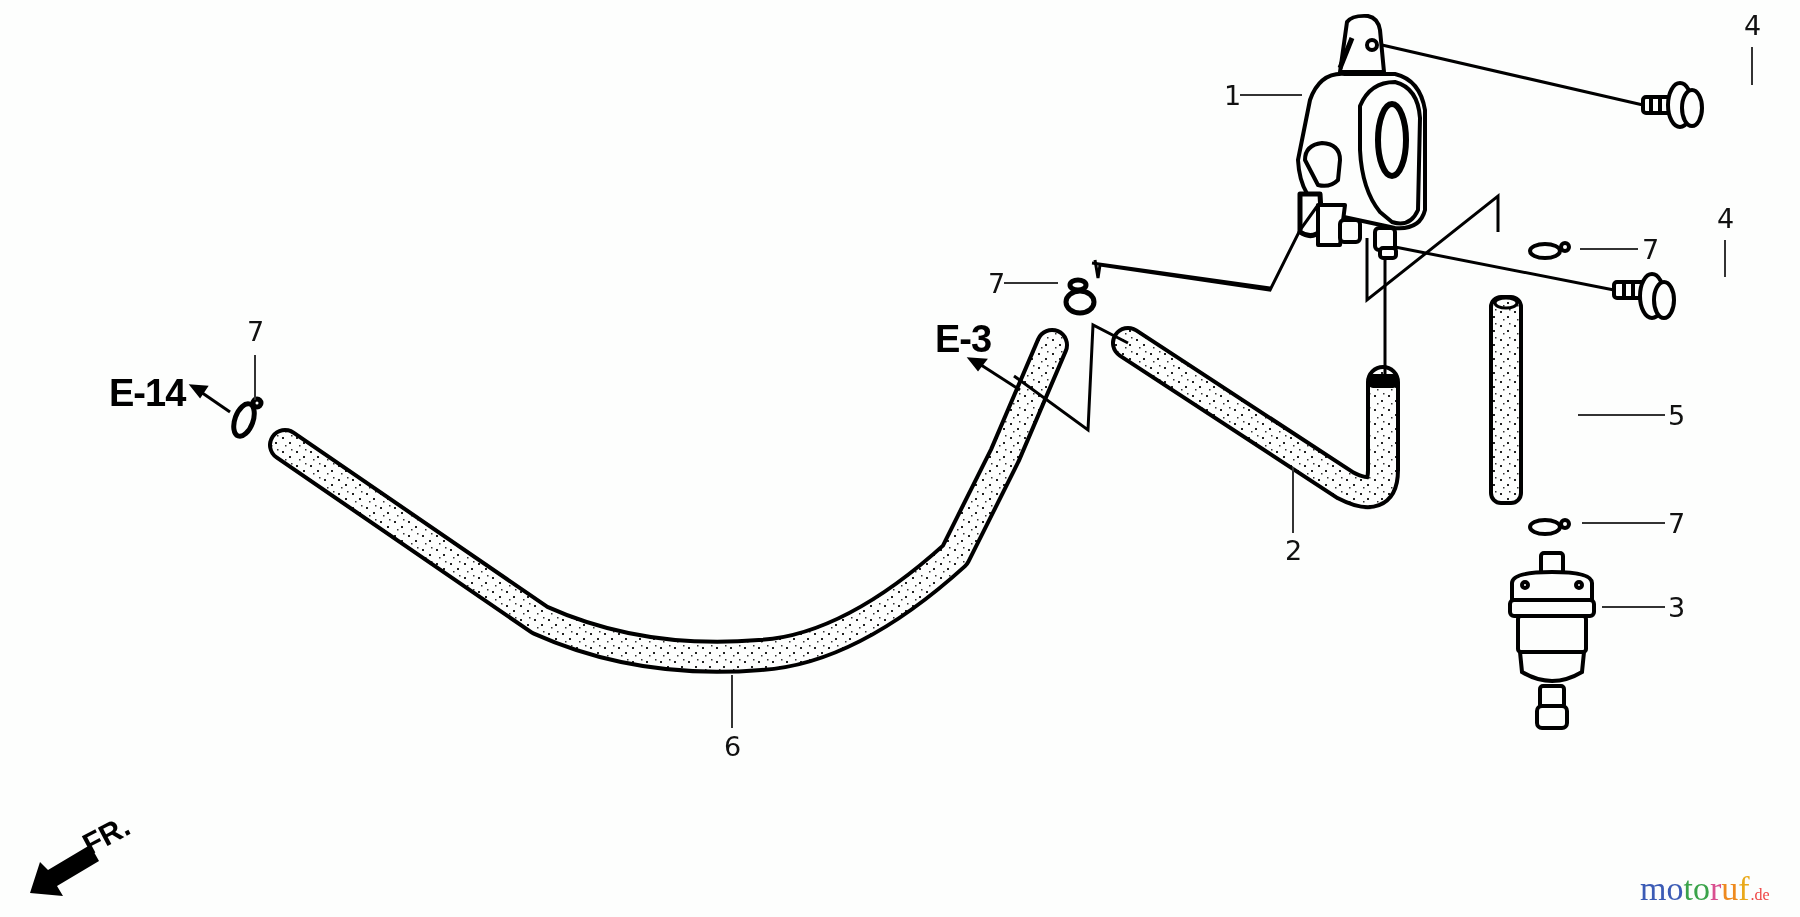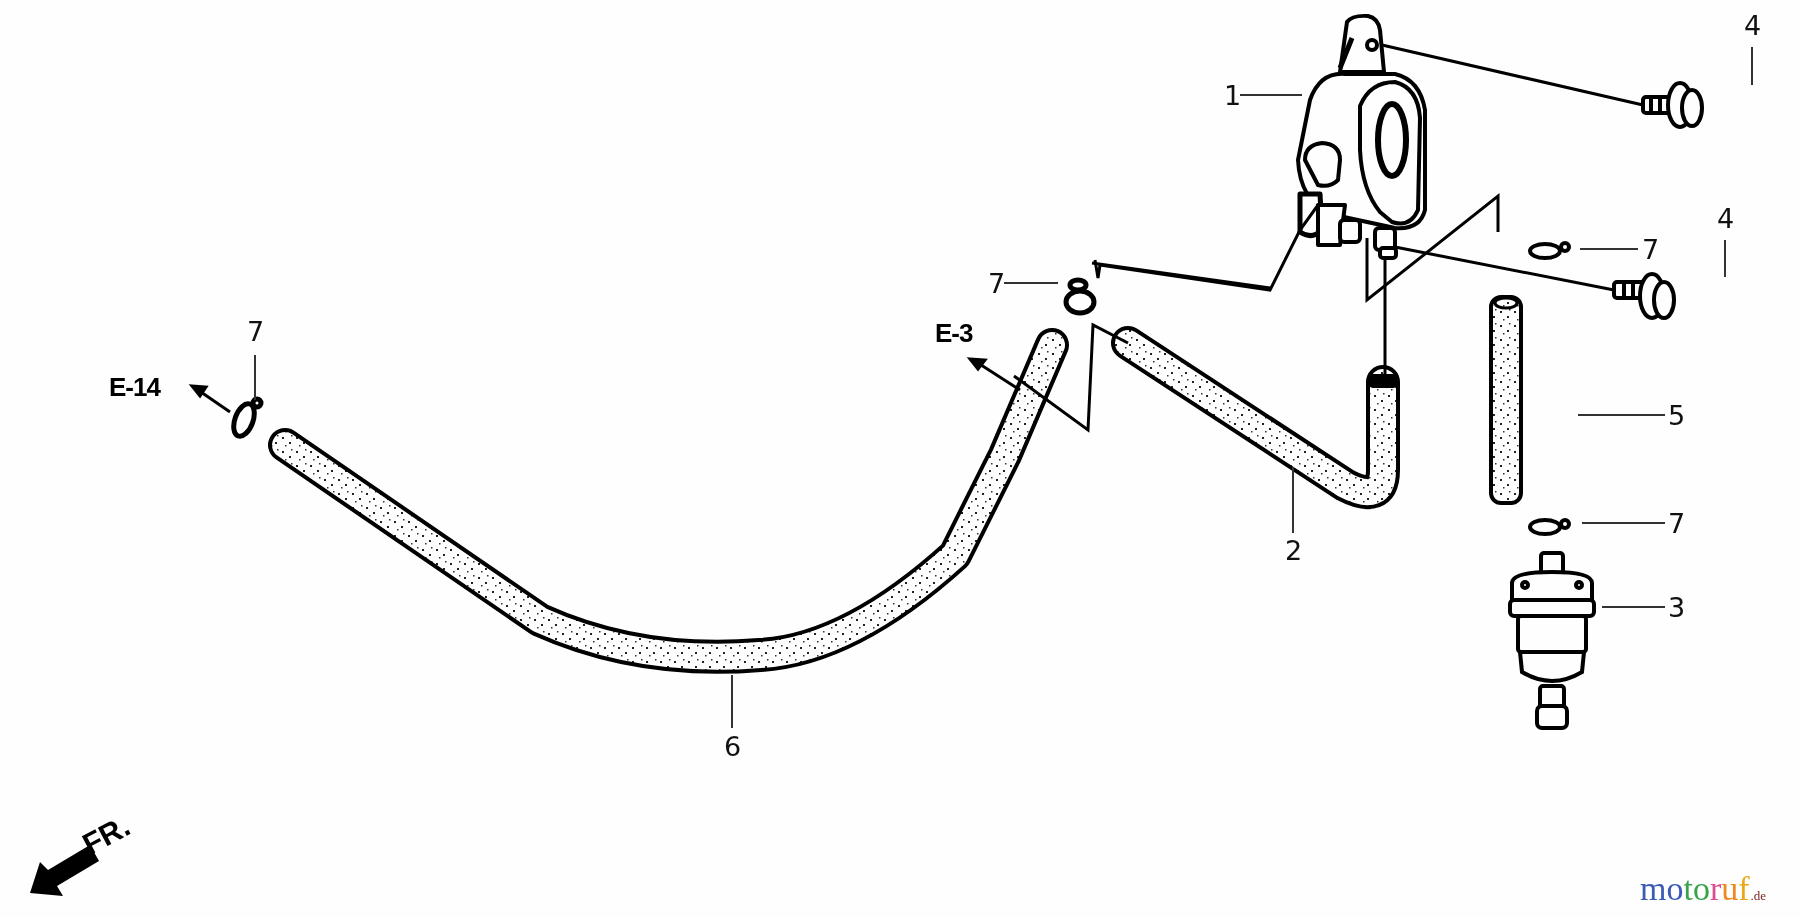--- a/index.html
+++ b/index.html
@@ -1,23 +1,23 @@
 <!DOCTYPE html>
 <html><head>
 <meta charset="utf-8">
 <style>
   html, body { margin: 0; padding: 0; background: #fdfefd; }
   body { width: 1800px; height: 917px; position: relative; overflow: hidden; font-family: "Liberation Sans", sans-serif; }
   #diagram { position: absolute; left: 0; top: 0; width: 1800px; height: 917px; }
   .callout { position: absolute; font-family: "DejaVu Sans", sans-serif; font-size: 27px; color: #111; line-height: 1; }
-  .ref-label { position: absolute; font-family: "Liberation Sans", sans-serif; font-weight: bold; font-size: 26px; color: #000; letter-spacing: -1px; line-height: 1; }
+  .ref-label { position: absolute; font-family: "Liberation Sans", sans-serif; font-weight: bold; font-size: 38px; color: #000; letter-spacing: -1px; line-height: 1; }
   .fr-label { position: absolute; font-family: "Liberation Sans", sans-serif; font-weight: 900; font-size: 30px; color: #000; transform: rotate(-28deg); transform-origin: left bottom; line-height: 1; }
   .watermark { position: absolute; left: 1640px; top: 872px; font-family: "Liberation Serif", serif; font-size: 34px; line-height: 1; white-space: nowrap; }
   .watermark span { display: inline-block; }
-  .watermark .tld { font-size: 13px; color: #7f1d1d; margin-left: 1px; }
+  .watermark .tld { font-size: 16px; color: #ef4444; margin-left: 1px; }
 </style>
 </head>
 <body>
 
 <svg id="diagram" viewBox="0 0 1800 917" xmlns="http://www.w3.org/2000/svg">
   <defs>
     <pattern id="stipple" width="14" height="14" patternUnits="userSpaceOnUse">
       <rect width="14" height="14" fill="#fdfefd"></rect>
       <rect x="2" y="3" width="2" height="2" fill="#222"></rect>
       <rect x="9" y="8" width="2" height="2" fill="#222"></rect>

